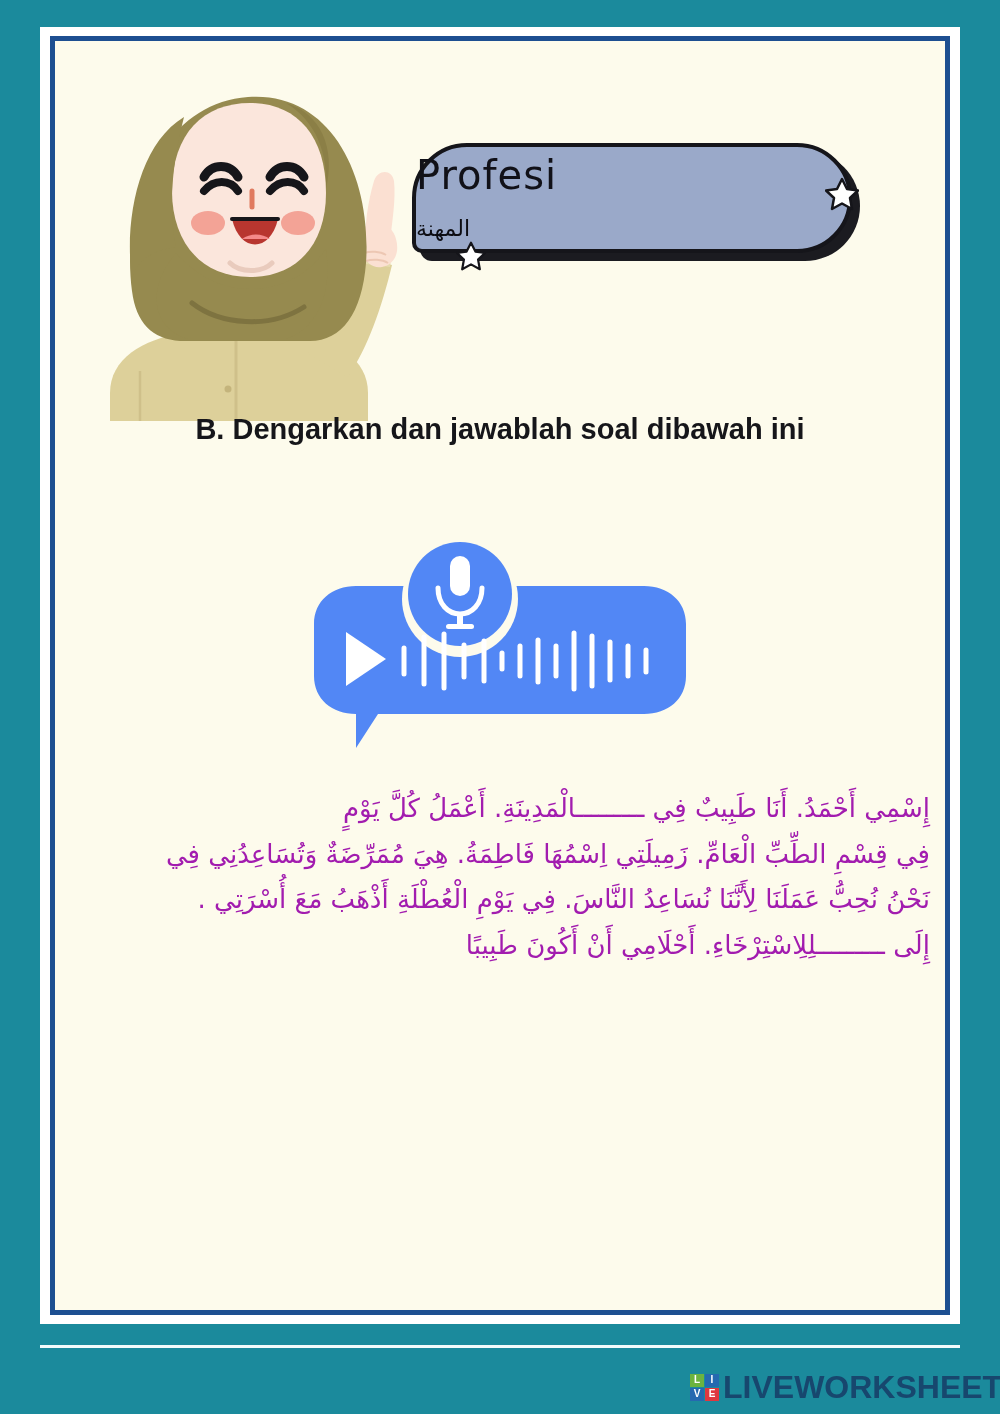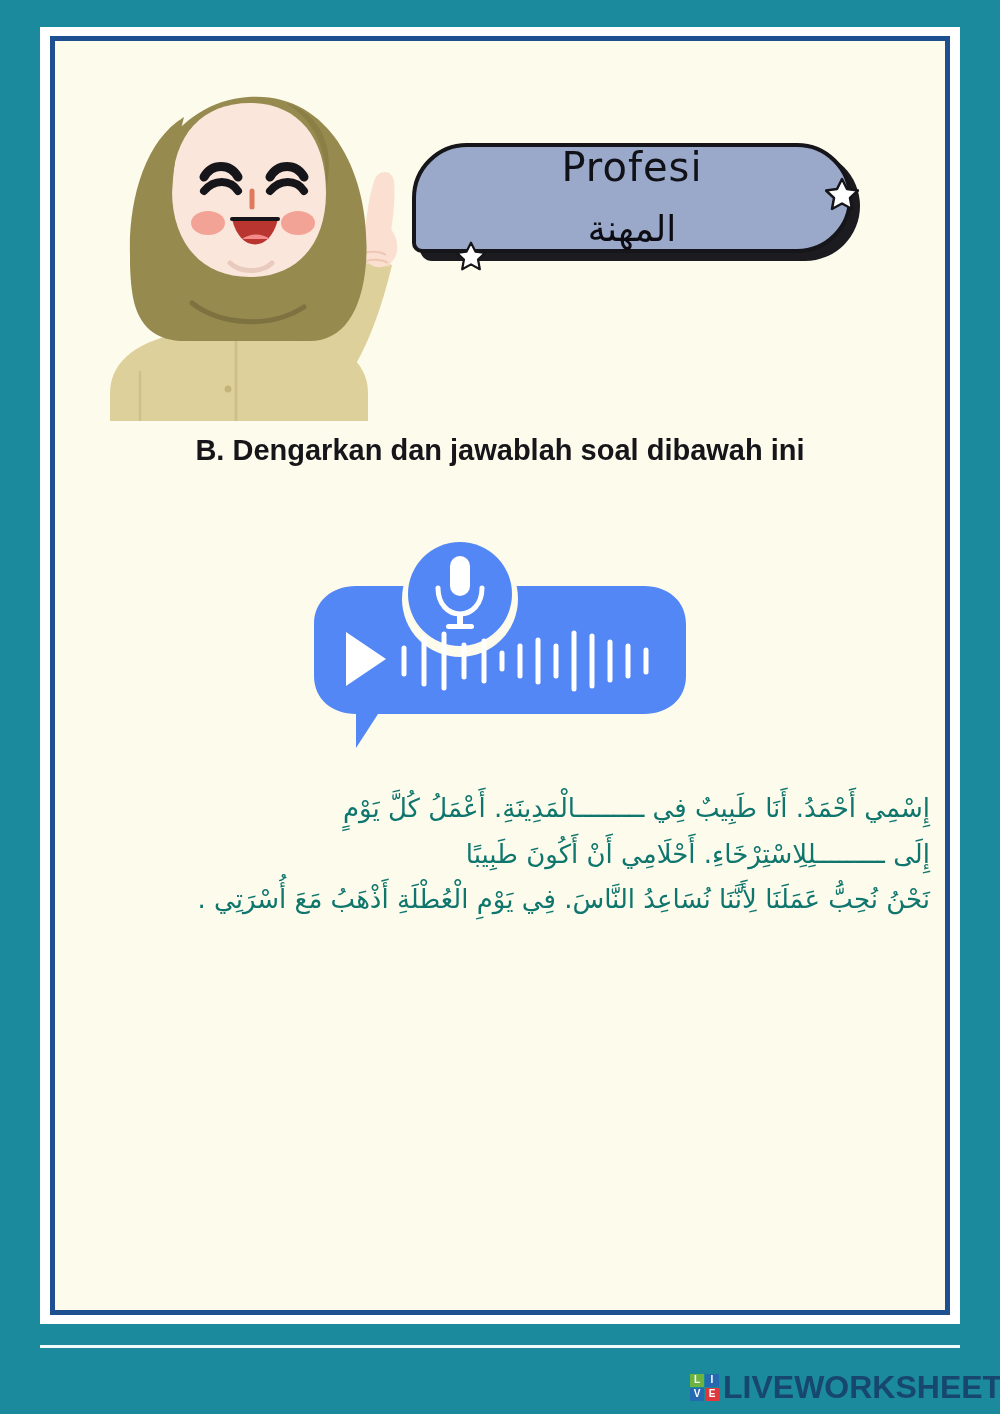--- a/index.html
+++ b/index.html
@@ -91,53 +91,53 @@
     left: 2px;
     top: 2px;
     width: 440px;
     height: 110px;
     background: #9aa9c9;
     border: 4px solid #15151a;
     border-radius: 55px 55px 55px 10px;
     box-sizing: border-box;
     display: flex;
     flex-direction: column;
-    align-items: center;
+    align-items: flex-start;
     justify-content: center;
   }
   .title-line-1 {
     font-size: 40px;
     color: #111118;
     letter-spacing: 1px;
     line-height: 1.05;
     font-family: "DejaVu Sans", sans-serif;
     font-weight: 400;
   }
   .title-line-2 {
-    font-size: 36px;
+    font-size: 22px;
     color: #0c0c12;
     direction: rtl;
     line-height: 1.15;
     margin-top: 20px;
     font-family: "DejaVu Sans", sans-serif;
   }
   .star {
     position: absolute;
     width: 34px;
     height: 34px;
   }
   .star.tr { left: 415px; top: 36px; }
   .star.bl { left: 46px;  top: 100px; width: 30px; height: 30px; }
   .star svg { display:block; width:100%; height:100%; }
 
   
   .instruction {
     position: absolute;
     left: 60px;
-    top: 390px;
+    top: 369px;
     width: 770px;
     text-align: center;
     font-weight: bold;
     font-size: 29px;
     line-height: 1.35;
     color: #16161a;
     font-family: "Liberation Sans", sans-serif;
   }
 
   
@@ -154,21 +154,21 @@
   .passage {
     position: absolute;
     left: 15px;
     top: 745px;
     width: 860px;
     direction: rtl;
     text-align: right;
     font-family: "DejaVu Sans", sans-serif;
     font-size: 26px;
     line-height: 1.75;
-    color: #0f766e;
+    color: #a21caf;
     unicode-bidi: plaintext;
   }
   .passage .ln { display: block; white-space: pre-wrap; }
 
   
   .lw-logo {
     position: absolute;
     left: 690px;
     top: 1367px;
     height: 40px;
@@ -314,22 +314,23 @@
         <line x1="292" y1="100" x2="292" y2="150"></line>
         <line x1="310" y1="106" x2="310" y2="144"></line>
         <line x1="328" y1="110" x2="328" y2="140"></line>
         <line x1="346" y1="114" x2="346" y2="136"></line>
       </g>
     </svg>
   </div>
 
   <div class="passage">
     <span class="ln">إِسْمِي أَحْمَدُ. أَنَا طَبِيبٌ فِي ـــــــــالْمَدِينَةِ. أَعْمَلُ كُلَّ يَوْمٍ</span>
+    <span class="ln">فِي قِسْمِ الطِّبِّ الْعَامِّ. زَمِيلَتِي اِسْمُهَا فَاطِمَةُ. هِيَ مُمَرِّضَةٌ وَتُسَاعِدُنِي فِي</span>
+    <span class="ln">نَحْنُ نُحِبُّ عَمَلَنَا لِأَنَّنَا نُسَاعِدُ النَّاسَ. فِي يَوْمِ الْعُطْلَةِ أَذْهَبُ مَعَ أُسْرَتِي .</span>
     <span class="ln">إِلَى ـــــــــلِلِاسْتِرْخَاءِ. أَحْلَامِي أَنْ أَكُونَ طَبِيبًا</span>
-    <span class="ln">نَحْنُ نُحِبُّ عَمَلَنَا لِأَنَّنَا نُسَاعِدُ النَّاسَ. فِي يَوْمِ الْعُطْلَةِ أَذْهَبُ مَعَ أُسْرَتِي .</span>
   </div>
 
 </div>
 
 <div class="bottom-rule"></div>
 
 <div class="lw-logo">
   <div class="lw-squares">
     <div class="lw-sq s1">L</div>
     <div class="lw-sq s2">I</div>

